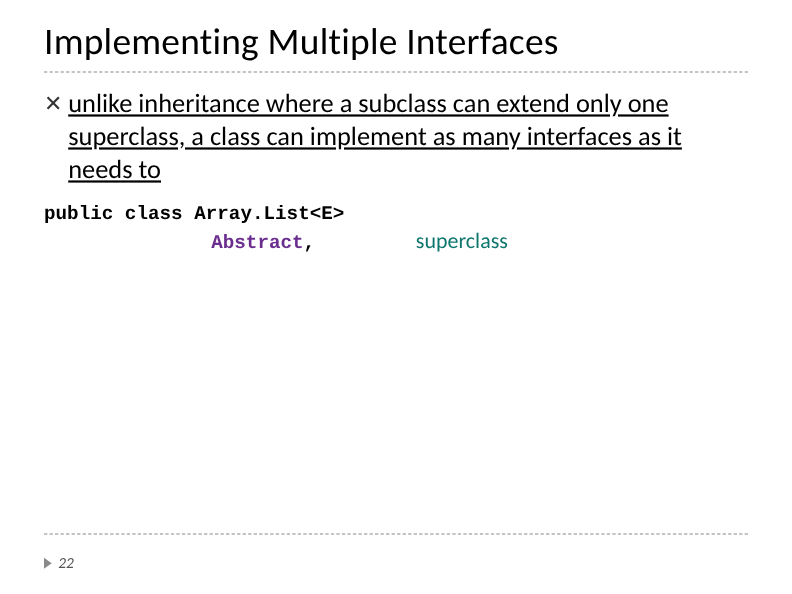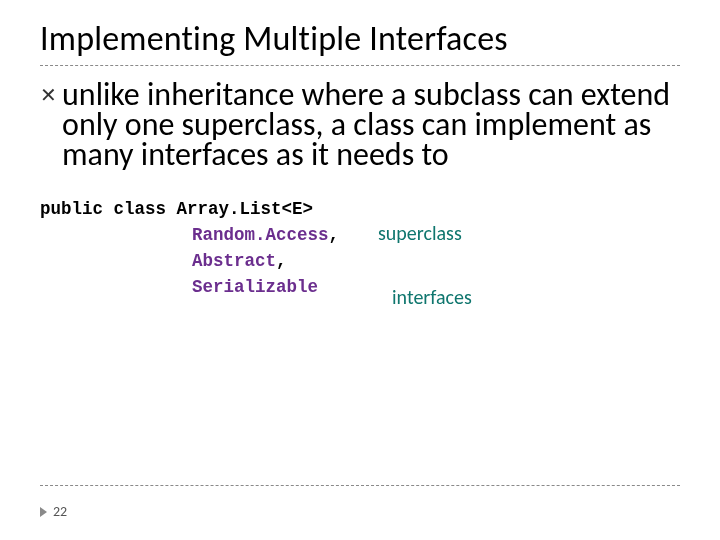--- a/index.html
+++ b/index.html
@@ -36,26 +36,27 @@
   }
   .bullet-mark {
     font-size: 20px;
     line-height: 30px;
     width: 22px;
     flex: 0 0 22px;
     color: #333;
     font-family: Arial, sans-serif;
   }
   .bullet-text {
-    font-size: 32px;
+    font-size: 24px;
     line-height: 30px;
     font-weight: 400;
+    text-decoration: underline;
   }
   .code-area {
-    margin-top: 26px;
+    margin-top: 12px;
     font-family: "Courier New", monospace;
     font-size: 17.5px;
     font-weight: bold;
     line-height: 26px;
     position: relative;
   }
   .code-line { white-space: pre; }
   .ind1 { padding-left: 38px; }
   .ind2 { padding-left: 152px; }
   .keyword-color { color: #6b2e8e; font-weight: bold; }
@@ -76,20 +77,21 @@
     border: none;
     border-top: 1px dashed #8a8a8a;
   }
   .page-num-wrap {
     position: absolute;
     left: 40px;
     bottom: 20px;
     display: flex;
     align-items: center;
     gap: 6px;
+    font-style: italic;
   }
   .page-arrow {
     width: 0; height: 0;
     border-top: 5px solid transparent;
     border-bottom: 5px solid transparent;
     border-left: 7px solid #8a8a8a;
   }
   .page-num {
     font-size: 14px;
     color: #555;
@@ -103,26 +105,23 @@
   <h1 class="title">Implementing Multiple Interfaces</h1>
   <hr class="dash-rule">
 
   <div class="body-row">
     <div class="bullet-mark">✕</div>
     <div class="bullet-text">unlike inheritance where a subclass can extend only one superclass, a class can implement as many interfaces as it needs to</div>
   </div>
 
   <div class="code-area">
     <div class="code-line"><span>public class </span><span>Array.List&lt;E&gt;</span></div>
-    <div class="code-line ind2"><span class="keyword-color">Random.Access</span><span>,</span></div>
     <div class="code-line ind2"><span class="keyword-color">Abstract</span><span>,</span></div>
-    <div class="code-line ind2"><span class="keyword-color">Serializable</span></div>
 
     <div class="annot annot-super">superclass</div>
-    <div class="annot annot-iface">interfaces</div>
   </div>
 
   <hr class="footer-rule">
 
   <div class="page-num-wrap">
     <div class="page-arrow"></div>
     <div class="page-num">22</div>
   </div>
 
 </div>

